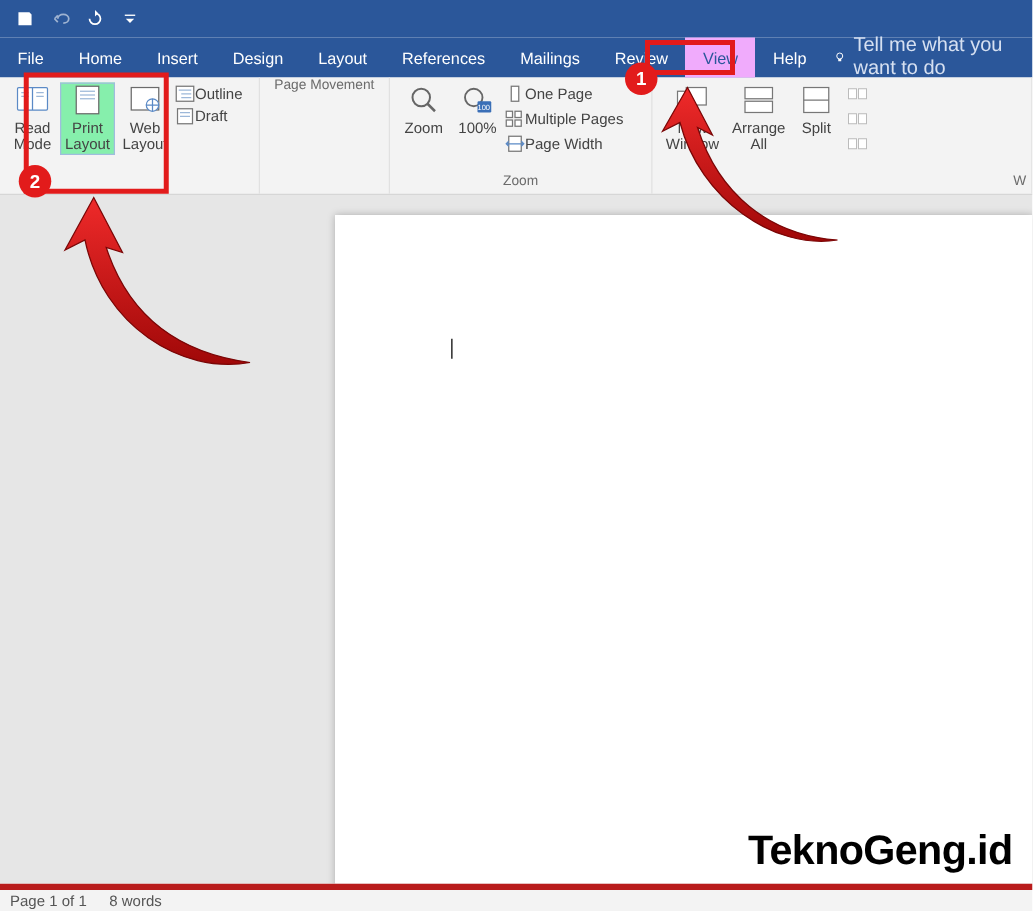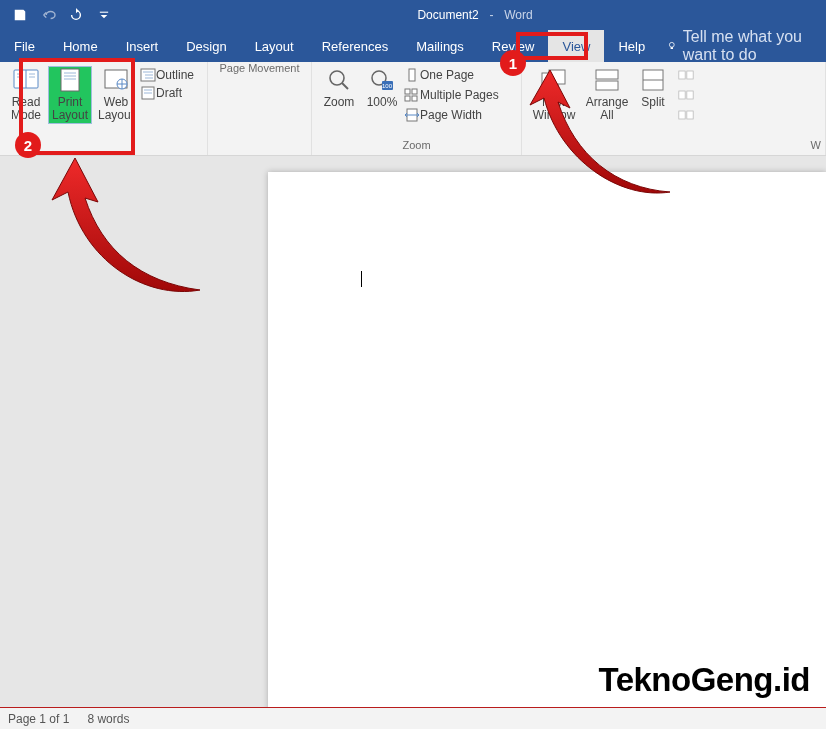--- a/index.html
+++ b/index.html
@@ -7,44 +7,44 @@
 
 .titlebar { height: 30px; background: #2b579a; display: flex; align-items: center; color: #fff; font-size: 12px; }
 .qat { display: flex; align-items: center; gap: 12px; padding: 0 12px; }
 .qat-ico { width: 16px; height: 16px; display: flex; align-items: center; justify-content: center; fill: #fff; color:#fff; }
 .title-center { flex: 1; text-align: center; }
 .title-center .doc { color: #fff; }
 .title-center .app { color: #c9d5e9; margin-left: 4px; }
 
 .tabs { height: 32px; background: #2b579a; display: flex; align-items: stretch; color: #fff; font-size: 13px; }
 .tab { padding: 0 14px; display: flex; align-items: center; cursor: pointer; }
-.tab.active { background: #e5e5e5; color: #2b579a; }
+.tab.active { background: #f0abfc; color: #2b579a; }
 .tell-me { display: flex; align-items: center; gap: 6px; color: #d6e0f1; font-size: 16px; padding: 0 8px; flex:1;}
 .bulb { width:14px; height:14px; }
 
 .ribbon { height: 94px; background: #f3f3f3; border-bottom: 1px solid #d6d6d6; display: flex; font-size: 12px; color: #444; }
 .group { border-right: 1px solid #e1e1e1; display:flex; flex-direction:column; }
 .group-body { flex:1; display:flex; align-items:flex-start; padding: 4px 6px 0 6px; gap:2px; }
 .group-label { text-align:center; font-size:11px; color:#6b6b6b; padding-bottom:4px; }
 
 .big-btn { width:46px; display:flex; flex-direction:column; align-items:center; justify-content:flex-start; padding:2px 2px; text-align:center; line-height:13px; cursor:pointer; }
 .big-btn.disabled { color:#a9a9a9; }
 .big-btn .ico { width:28px; height:24px; margin-bottom:4px; display:flex; align-items:center; justify-content:center; }
-.big-btn.selected { background:#22c55e; border:1px solid #9fbddd; padding:1px 1px; }
+.big-btn.selected { background:#86efac; border:1px solid #9fbddd; padding:1px 1px; }
 
 .small-list { display:flex; flex-direction:column; gap:4px; padding-top:2px; }
 .small-item { display:flex; align-items:center; gap:0; cursor:pointer; white-space:nowrap; }
 .small-ico { width:16px; height:14px; display:flex; align-items:center; justify-content:center; }
 .chk { width:13px; height:13px; border:1px solid #888; background:#fff; display:inline-block; }
 
 .docarea { position:absolute; top:156px; left:0; right:0; bottom:22px; background:#e6e6e6; overflow:hidden; }
 .page { position:absolute; left:268px; top:16px; width:558px; height:540px; background:#fff; box-shadow: 0 0 6px rgba(0,0,0,0.25); }
 .cursor-line { position:absolute; left:361px; top:271px; width:1px; height:16px; background:#000; }
 
-.statusbar { position:absolute; bottom:0; left:0; right:0; height:22px; background:#f3f3f3; border-top:1px solid #b91c1c; display:flex; align-items:center; font-size:12px; color:#555; padding:0 8px; gap:18px; }
+.statusbar { position:absolute; bottom:0; left:0; right:0; height:22px; background:#f3f3f3; border-top:5px solid #b91c1c; display:flex; align-items:center; font-size:12px; color:#555; padding:0 8px; gap:18px; }
 
 .annot-box1 { position:absolute; left:516px; top:32px; width:72px; height:28px; border:4px solid #e21b1b; z-index:50; pointer-events:none; }
 .annot-badge { position:absolute; width:26px; height:26px; border-radius:50%; background:#e21b1b; color:#fff; font-weight:bold; font-size:15px; display:flex; align-items:center; justify-content:center; z-index:52; pointer-events:none; }
 .annot-box2 { position:absolute; left:19px; top:58px; width:116px; height:97px; border:4px solid #e21b1b; z-index:50; pointer-events:none; }
 .arrow-svg { position:absolute; z-index:49; pointer-events:none; }
 .watermark { position:absolute; right:16px; bottom:30px; font-size:33px; font-weight:700; color:#000000; font-family: Arial, sans-serif; letter-spacing:-0.5px; }
 
 svg { display:block; }
 </style>
 </head>
@@ -68,25 +68,20 @@
           <path fill="#fff" d="M8 0l3 3-3 3z"></path>
         </svg>
     </span>
     <span class="qat-ico">
       <svg viewBox="0 0 12 12" width="10" height="10">
           <rect x="1" y="2" width="10" height="1.3" fill="#fff"></rect>
           <path fill="#fff" d="M2 6l4 4 4-4z"></path>
         </svg>
     </span>
   </div>
-  <div class="title-center">
-    <span class="doc">Document2</span>
-    <span class="app">&nbsp;-&nbsp;</span>
-    <span class="app">Word</span>
-  </div>
 </div>
 
 <div class="tabs">
   <div class="tab">File</div>
   <div class="tab">Home</div>
   <div class="tab">Insert</div>
   <div class="tab">Design</div>
   <div class="tab">Layout</div>
   <div class="tab">References</div>
   <div class="tab">Mailings</div>

